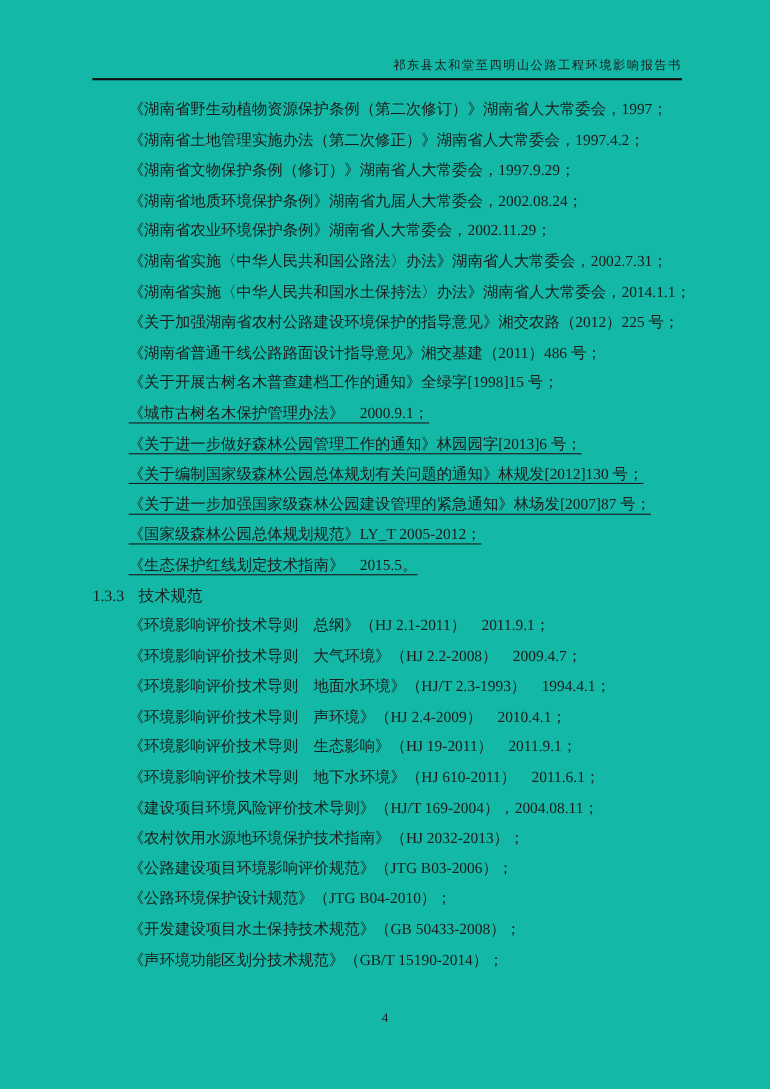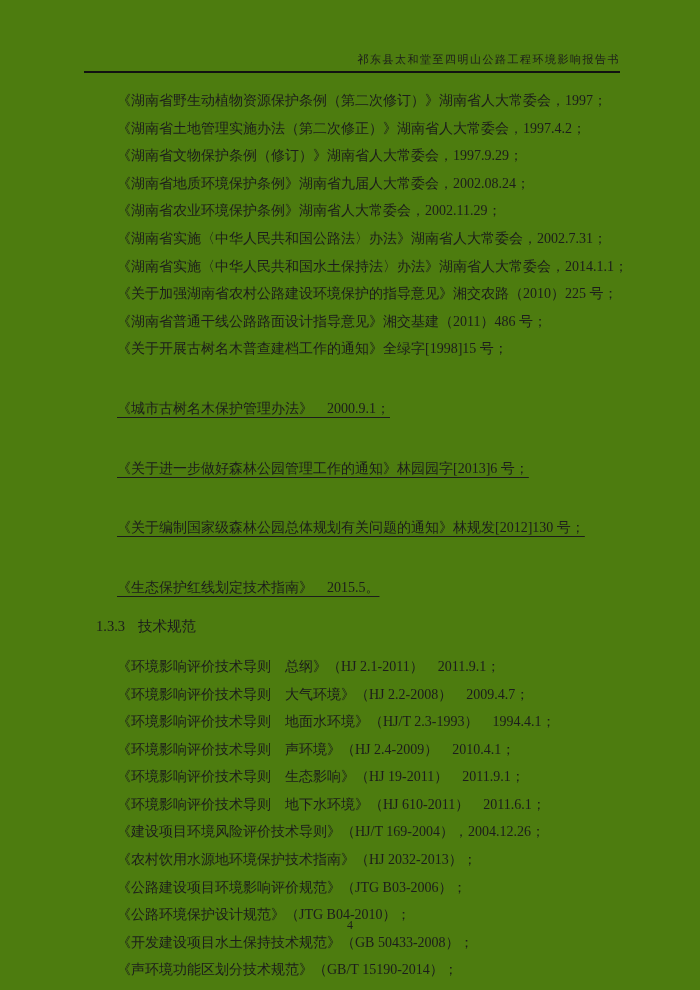--- a/index.html
+++ b/index.html
@@ -1,19 +1,19 @@
 <!DOCTYPE html>
 <html><head>
 <meta charset="utf-8">
 <style>
   html,body { margin:0; padding:0; background:#ffffff; }
   .page {
     position:relative;
     width:700px; height:990px;
-    background:#4d7c0f;
+    background:#14b8a6;
     font-family:"Liberation Serif","DejaVu Serif",serif;
     color:#1c1c1c;
     overflow:hidden;
   }
   .header {
     position:absolute;
     left:84px; right:80px; top:52px;
     text-align:right;
     font-size:11px;
     letter-spacing:1.5px;
@@ -29,24 +29,23 @@
     margin:0;
     padding-left:33px;
     font-size:14px;
     line-height:27.6px;
     white-space:nowrap;
   }
   .item.underline {
     text-decoration:underline;
     text-underline-offset:4px;
     text-decoration-thickness:1px;
-    margin-top:32px;
   }
   .section-heading {
-    margin:12px;
+    margin:0;
     font-size:14.5px;
     line-height:27.6px;
     font-weight:normal;
     white-space:nowrap;
   }
   .section-heading .num { margin-right:13px; }
   .page-number {
     position:absolute;
     left:0; right:0; top:918px;
     text-align:center;
@@ -63,39 +62,41 @@
   <div class="content">
 
     <div>
         <p class="item">《湖南省野生动植物资源保护条例（第二次修订）》湖南省人大常委会，1997；</p>
         <p class="item">《湖南省土地管理实施办法（第二次修正）》湖南省人大常委会，1997.4.2；</p>
         <p class="item">《湖南省文物保护条例（修订）》湖南省人大常委会，1997.9.29；</p>
         <p class="item">《湖南省地质环境保护条例》湖南省九届人大常委会，2002.08.24；</p>
         <p class="item">《湖南省农业环境保护条例》湖南省人大常委会，2002.11.29；</p>
         <p class="item">《湖南省实施〈中华人民共和国公路法〉办法》湖南省人大常委会，2002.7.31；</p>
         <p class="item">《湖南省实施〈中华人民共和国水土保持法〉办法》湖南省人大常委会，2014.1.1；</p>
-        <p class="item">《关于加强湖南省农村公路建设环境保护的指导意见》湘交农路（2010）225 号；</p>
+        <p class="item">《关于加强湖南省农村公路建设环境保护的指导意见》湘交农路（2012）225 号；</p>
         <p class="item">《湖南省普通干线公路路面设计指导意见》湘交基建（2011）486 号；</p>
         <p class="item">《关于开展古树名木普查建档工作的通知》全绿字[1998]15 号；</p>
         <p class="item underline">《城市古树名木保护管理办法》　2000.9.1；</p>
         <p class="item underline">《关于进一步做好森林公园管理工作的通知》林园园字[2013]6 号；</p>
         <p class="item underline">《关于编制国家级森林公园总体规划有关问题的通知》林规发[2012]130 号；</p>
+        <p class="item underline">《关于进一步加强国家级森林公园建设管理的紧急通知》林场发[2007]87 号；</p>
+        <p class="item underline">《国家级森林公园总体规划规范》LY_T 2005-2012；</p>
         <p class="item underline">《生态保护红线划定技术指南》　2015.5。</p>
       </div>
 
     <p class="section-heading"><span class="num">1.3.3</span><span>技术规范</span></p>
 
     <div>
         <p class="item">《环境影响评价技术导则　总纲》（HJ 2.1-2011）　2011.9.1；</p>
         <p class="item">《环境影响评价技术导则　大气环境》（HJ 2.2-2008）　2009.4.7；</p>
         <p class="item">《环境影响评价技术导则　地面水环境》（HJ/T 2.3-1993）　1994.4.1；</p>
         <p class="item">《环境影响评价技术导则　声环境》（HJ 2.4-2009）　2010.4.1；</p>
         <p class="item">《环境影响评价技术导则　生态影响》（HJ 19-2011）　2011.9.1；</p>
         <p class="item">《环境影响评价技术导则　地下水环境》（HJ 610-2011）　2011.6.1；</p>
-        <p class="item">《建设项目环境风险评价技术导则》（HJ/T 169-2004），2004.12.26；</p>
+        <p class="item">《建设项目环境风险评价技术导则》（HJ/T 169-2004），2004.08.11；</p>
         <p class="item">《农村饮用水源地环境保护技术指南》（HJ 2032-2013）；</p>
         <p class="item">《公路建设项目环境影响评价规范》（JTG B03-2006）；</p>
         <p class="item">《公路环境保护设计规范》（JTG B04-2010）；</p>
         <p class="item">《开发建设项目水土保持技术规范》（GB 50433-2008）；</p>
         <p class="item">《声环境功能区划分技术规范》（GB/T 15190-2014）；</p>
       </div>
 
   </div>
 
   <div class="page-number">4</div>

